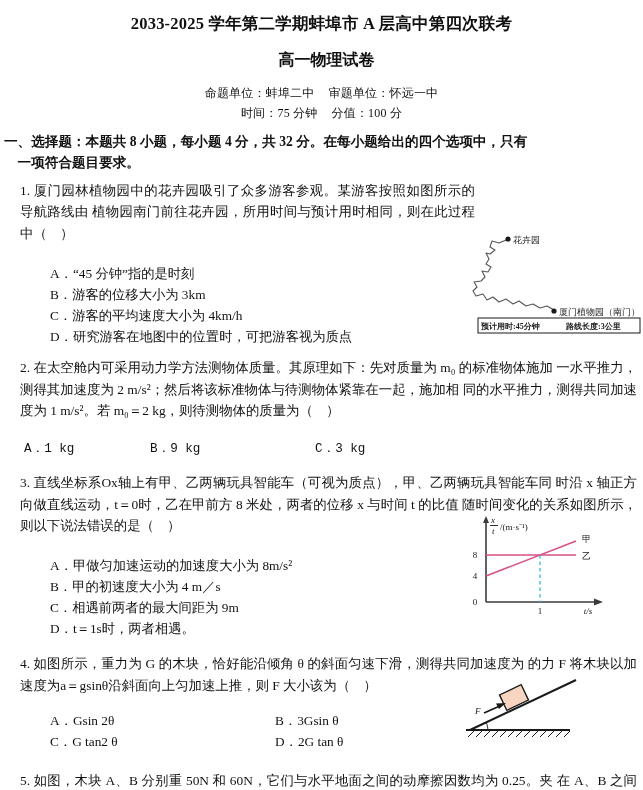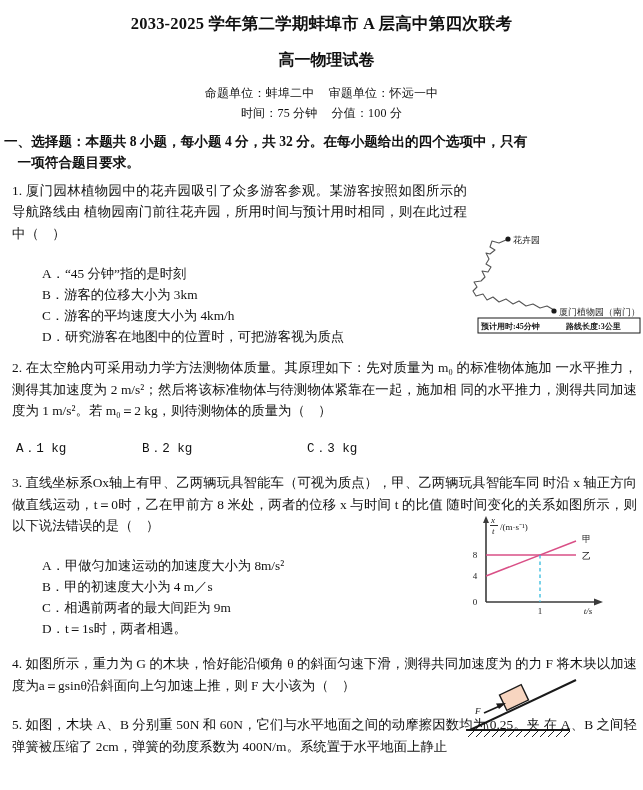--- a/index.html
+++ b/index.html
@@ -59,21 +59,21 @@
   .section-head .cont {
     display: block;
     text-indent: 1.0em;
     font-weight: bold;
   }
 
   .q {
     position: relative;
     font-size: 13.4px;
     line-height: 1.62;
-    padding: 0 6px 0 12px;
+    padding: 0 6px 0 20px;
     margin-top: 7px;
   }
   .q-body { text-align: justify; }
 
   .opts {
     margin-top: 18px;
     padding-left: 30px;
     font-size: 13.3px;
     line-height: 1.58;
   }
@@ -164,21 +164,21 @@
 
   <div class="q" style="margin-top:10px">
     <div class="q-body">
       <span class="qnum">2.</span>
       <span>在太空舱内可采用动力学方法测物体质量。其原理如下：先对质量为 m₀ 的标准物体施加</span>
       <span>一水平推力，测得其加速度为 2  m/s²；然后将该标准物体与待测物体紧靠在一起，施加相</span>
       <span>同的水平推力，测得共同加速度为 1 m/s²。若 m₀＝2 kg，则待测物体的质量为（　）</span>
     </div>
     <div class="opts four-col mono">
       <div class="opt">A．1 kg</div>
-      <div class="opt">B．2 kg</div>
+      <div class="opt">B．9 kg</div>
       <div class="opt">C．3 kg</div>
     </div>
   </div>
 
   <div class="q" style="margin-top:12px">
     <div class="q-body">
       <span class="qnum">3.</span>
       <span>直线坐标系Ox轴上有甲、乙两辆玩具智能车（可视为质点），甲、乙两辆玩具智能车同</span>
       <span>时沿 x 轴正方向做直线运动，t＝0时，乙在甲前方 8 米处，两者的位移 x 与时间 t 的比值</span>
       <span>随时间变化的关系如图所示，则以下说法错误的是（　）</span>
@@ -222,20 +222,26 @@
       <text class="figtext" x="92" y="104" text-anchor="middle">1</text>
       <text class="figtext" x="140" y="104" text-anchor="middle" font-style="italic">t/s</text>
     </svg>
   </div>
 
   <div class="q" style="margin-top:14px">
     <div class="q-body">
       <span class="qnum">4.</span>
       <span>如图所示，重力为 G 的木块，恰好能沿倾角 θ 的斜面匀速下滑，测得共同加速度为</span>
       <span>的力 F 将木块以加速度为a＝gsinθ沿斜面向上匀加速上推，则 F 大小该为（　）</span>
+    </div>
+    <div class="opts q4grid" style="margin-top:14px">
+      <div class="opt it">A．Gsin 2θ</div>
+      <div class="opt it">B．3Gsin θ</div>
+      <div class="opt it">C．G tan2 θ</div>
+      <div class="opt it">D．2G tan θ</div>
     </div>
   </div>
 
   <div class="fig" id="fig-incline">
     <svg width="177" height="92" viewBox="0 0 177 92">
 
       <line x1="4" y1="62" x2="110" y2="12" stroke="#1a1a1a" stroke-width="2"></line>
 
       <line x1="0" y1="62" x2="104" y2="62" stroke="#1a1a1a" stroke-width="2"></line>
 

